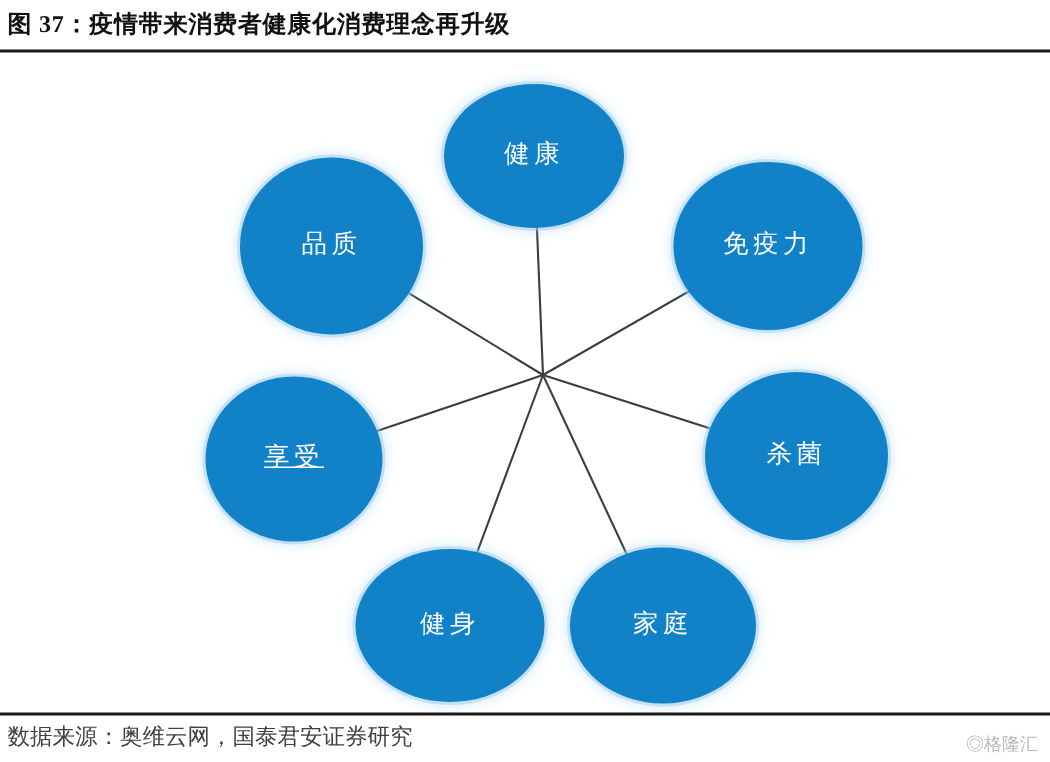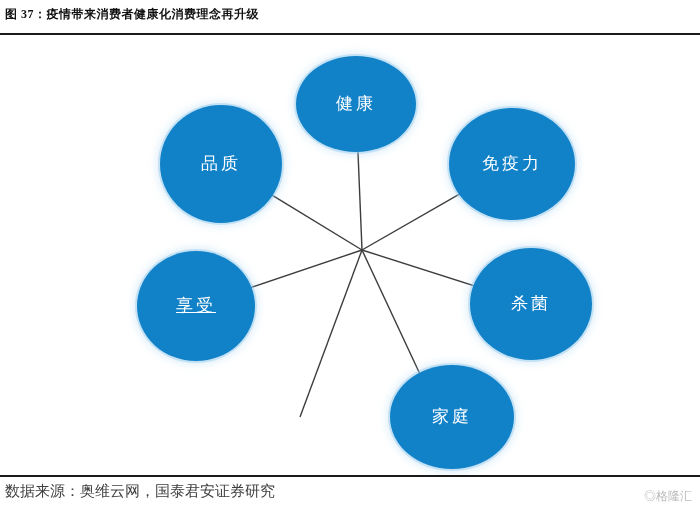--- a/index.html
+++ b/index.html
@@ -14,21 +14,21 @@
   .page {
     position: relative;
     width: 700px;
     height: 508px;
     background: #ffffff;
   }
   .figure-title {
     position: absolute;
     left: 5px;
     top: 6px;
-    font-size: 12px;
+    font-size: 16px;
     font-weight: bold;
     color: #111111;
     letter-spacing: 0.5px;
     white-space: nowrap;
   }
   .title-rule {
     position: absolute;
     left: 0;
     top: 33px;
     width: 700px;
@@ -74,21 +74,21 @@
   }
   .node-center .label {
     width: 66px;
   }
   .node-health    { left: 296px; top:  56px; width: 120px; height:  96px; }
   .node-quality   { left: 160px; top: 105px; width: 122px; height: 118px; }
   .node-immunity  { left: 449px; top: 108px; width: 126px; height: 112px; }
   .node-enjoyment { left: 137px; top: 251px; width: 118px; height: 110px; text-decoration: underline; }
   .node-sterilize { left: 470px; top: 248px; width: 122px; height: 112px; }
   .node-fitness   { left: 237px; top: 366px; width: 126px; height: 102px; }
-  .node-family    { left: 390px; top: 365px; width: 124px; height: 104px; }
+  .node-family    { left: 380px; top: 365px; width: 124px; height: 104px; }
   .node-center    { left: 302px; top: 192px; width: 120px; height: 116px; }
   .source-note {
     position: absolute;
     left: 5px;
     top: 482px;
     font-size: 15px;
     font-weight: 400;
     color: #404040;
     white-space: nowrap;
   }
@@ -127,20 +127,23 @@
   </div>
   <div class="node node-immunity">
     <span class="label">免疫力</span>
   </div>
   <div class="node node-enjoyment">
     <span class="label">享受</span>
   </div>
   <div class="node node-sterilize">
     <span class="label">杀菌</span>
   </div>
+  <div class="node node-fitness">
+    <span class="label">健身</span>
+  </div>
   <div class="node node-family">
     <span class="label">家庭</span>
   </div>
 
   <div class="footer-rule"></div>
   <div class="source-note">数据来源：奥维云网，国泰君安证券研究</div>
   <div class="watermark">◎格隆汇</div>
 
 </div>
 

